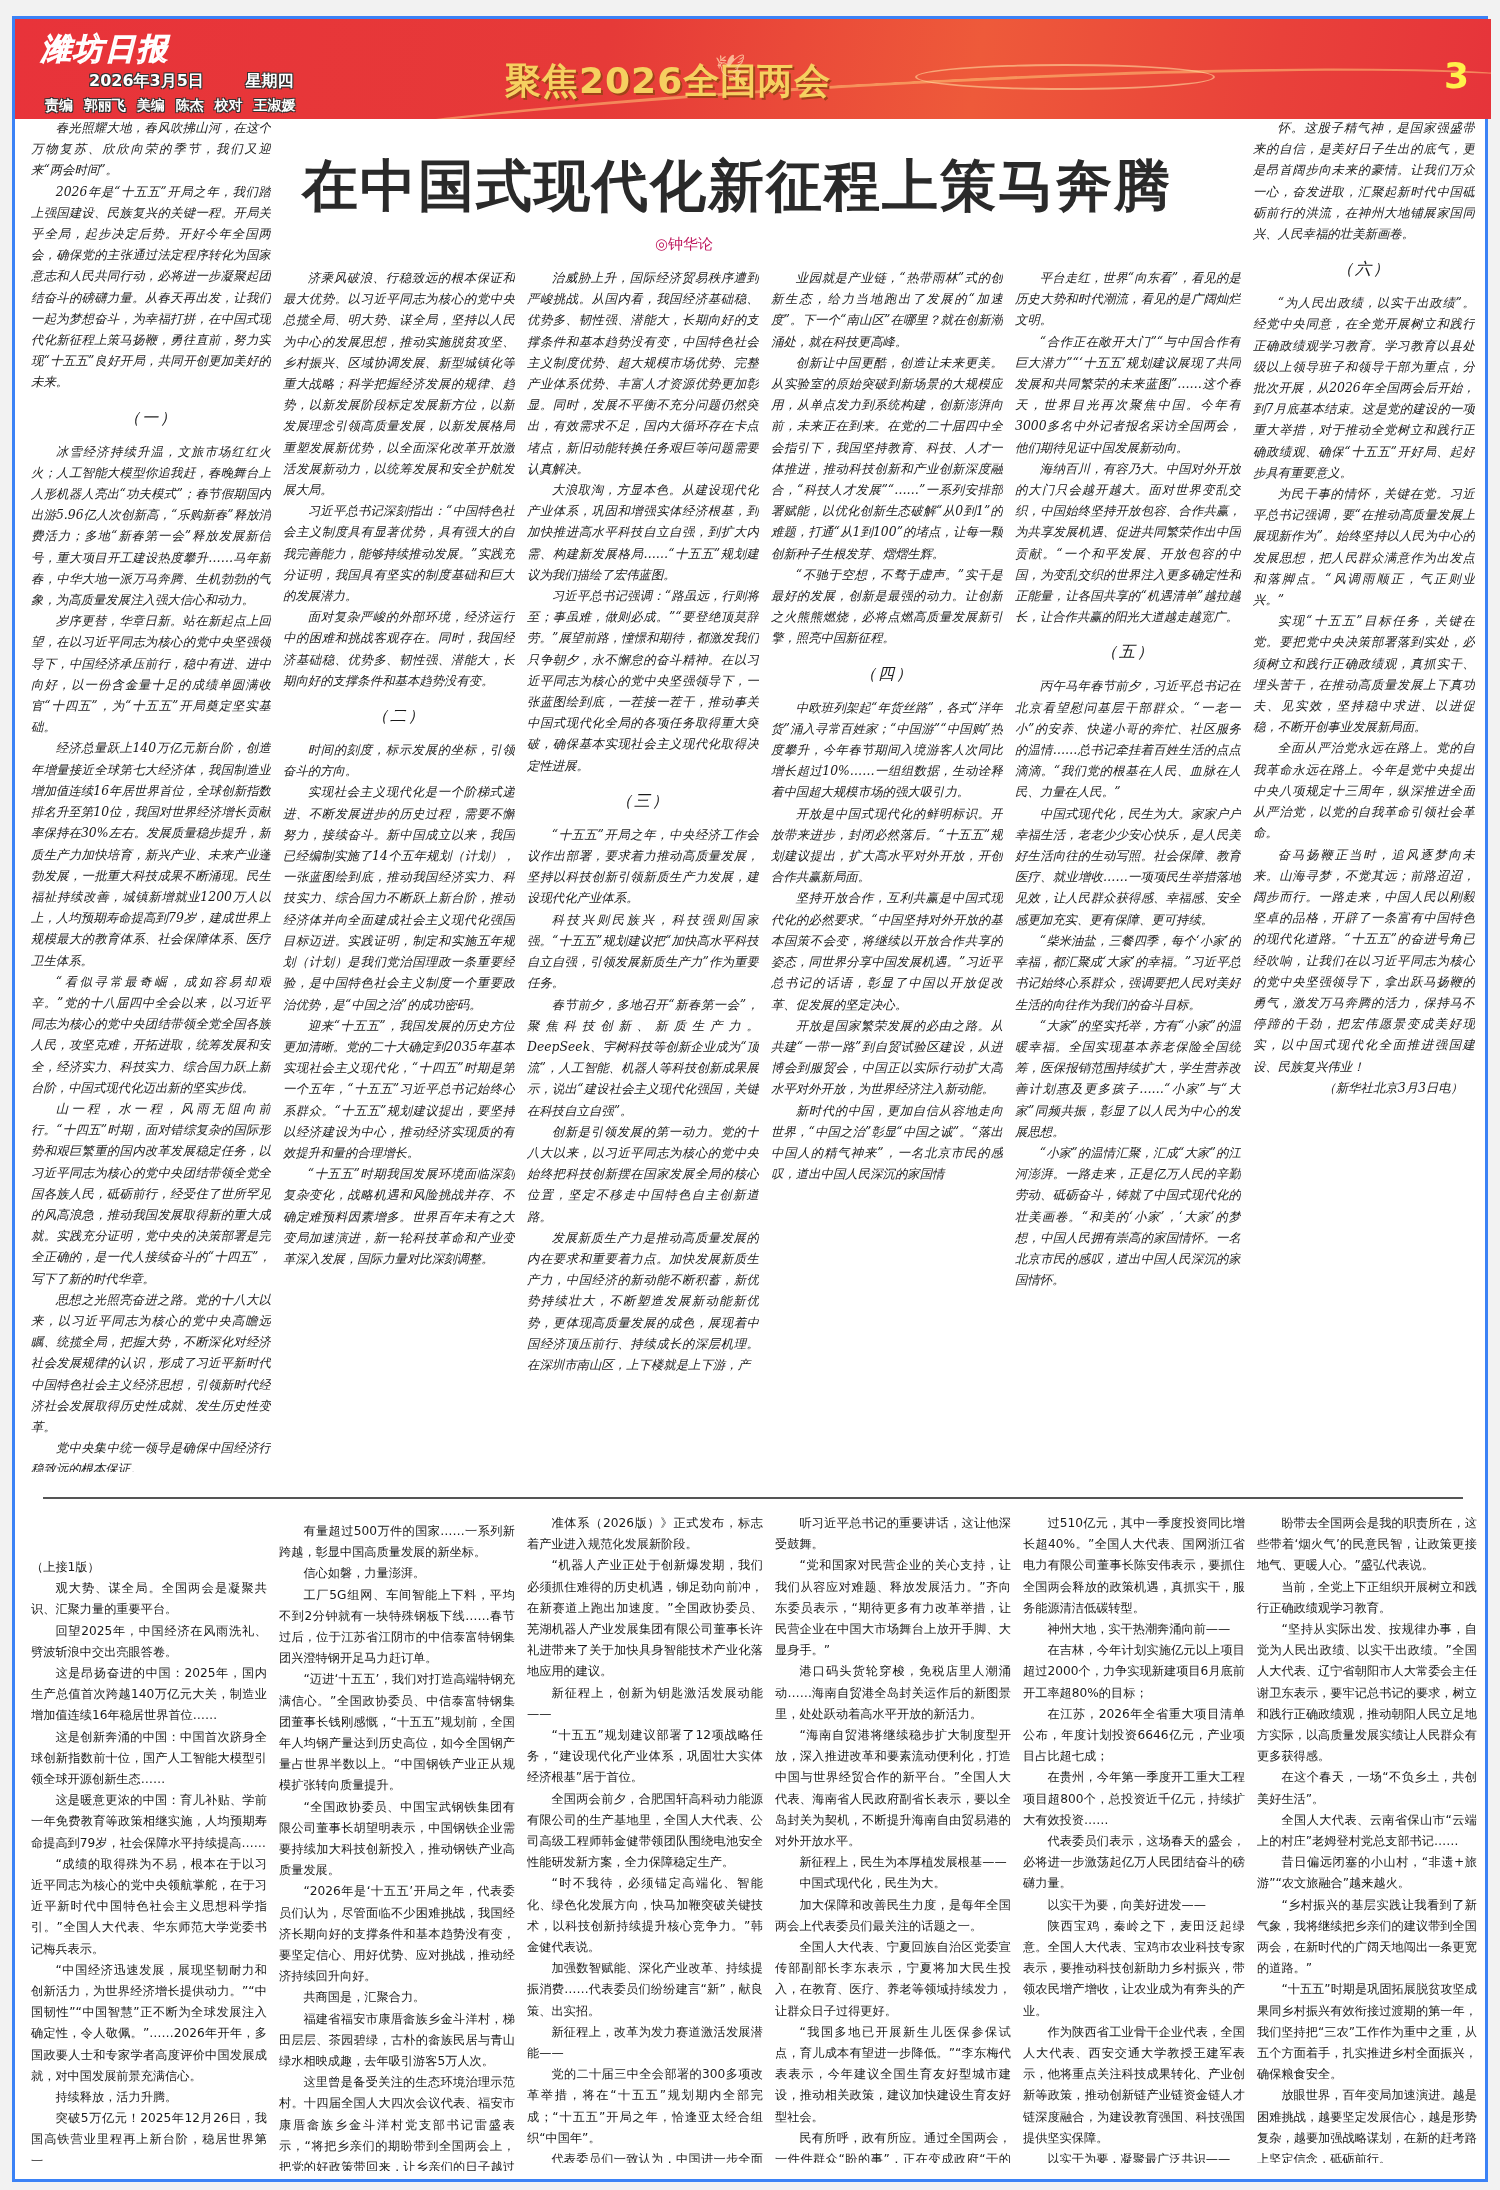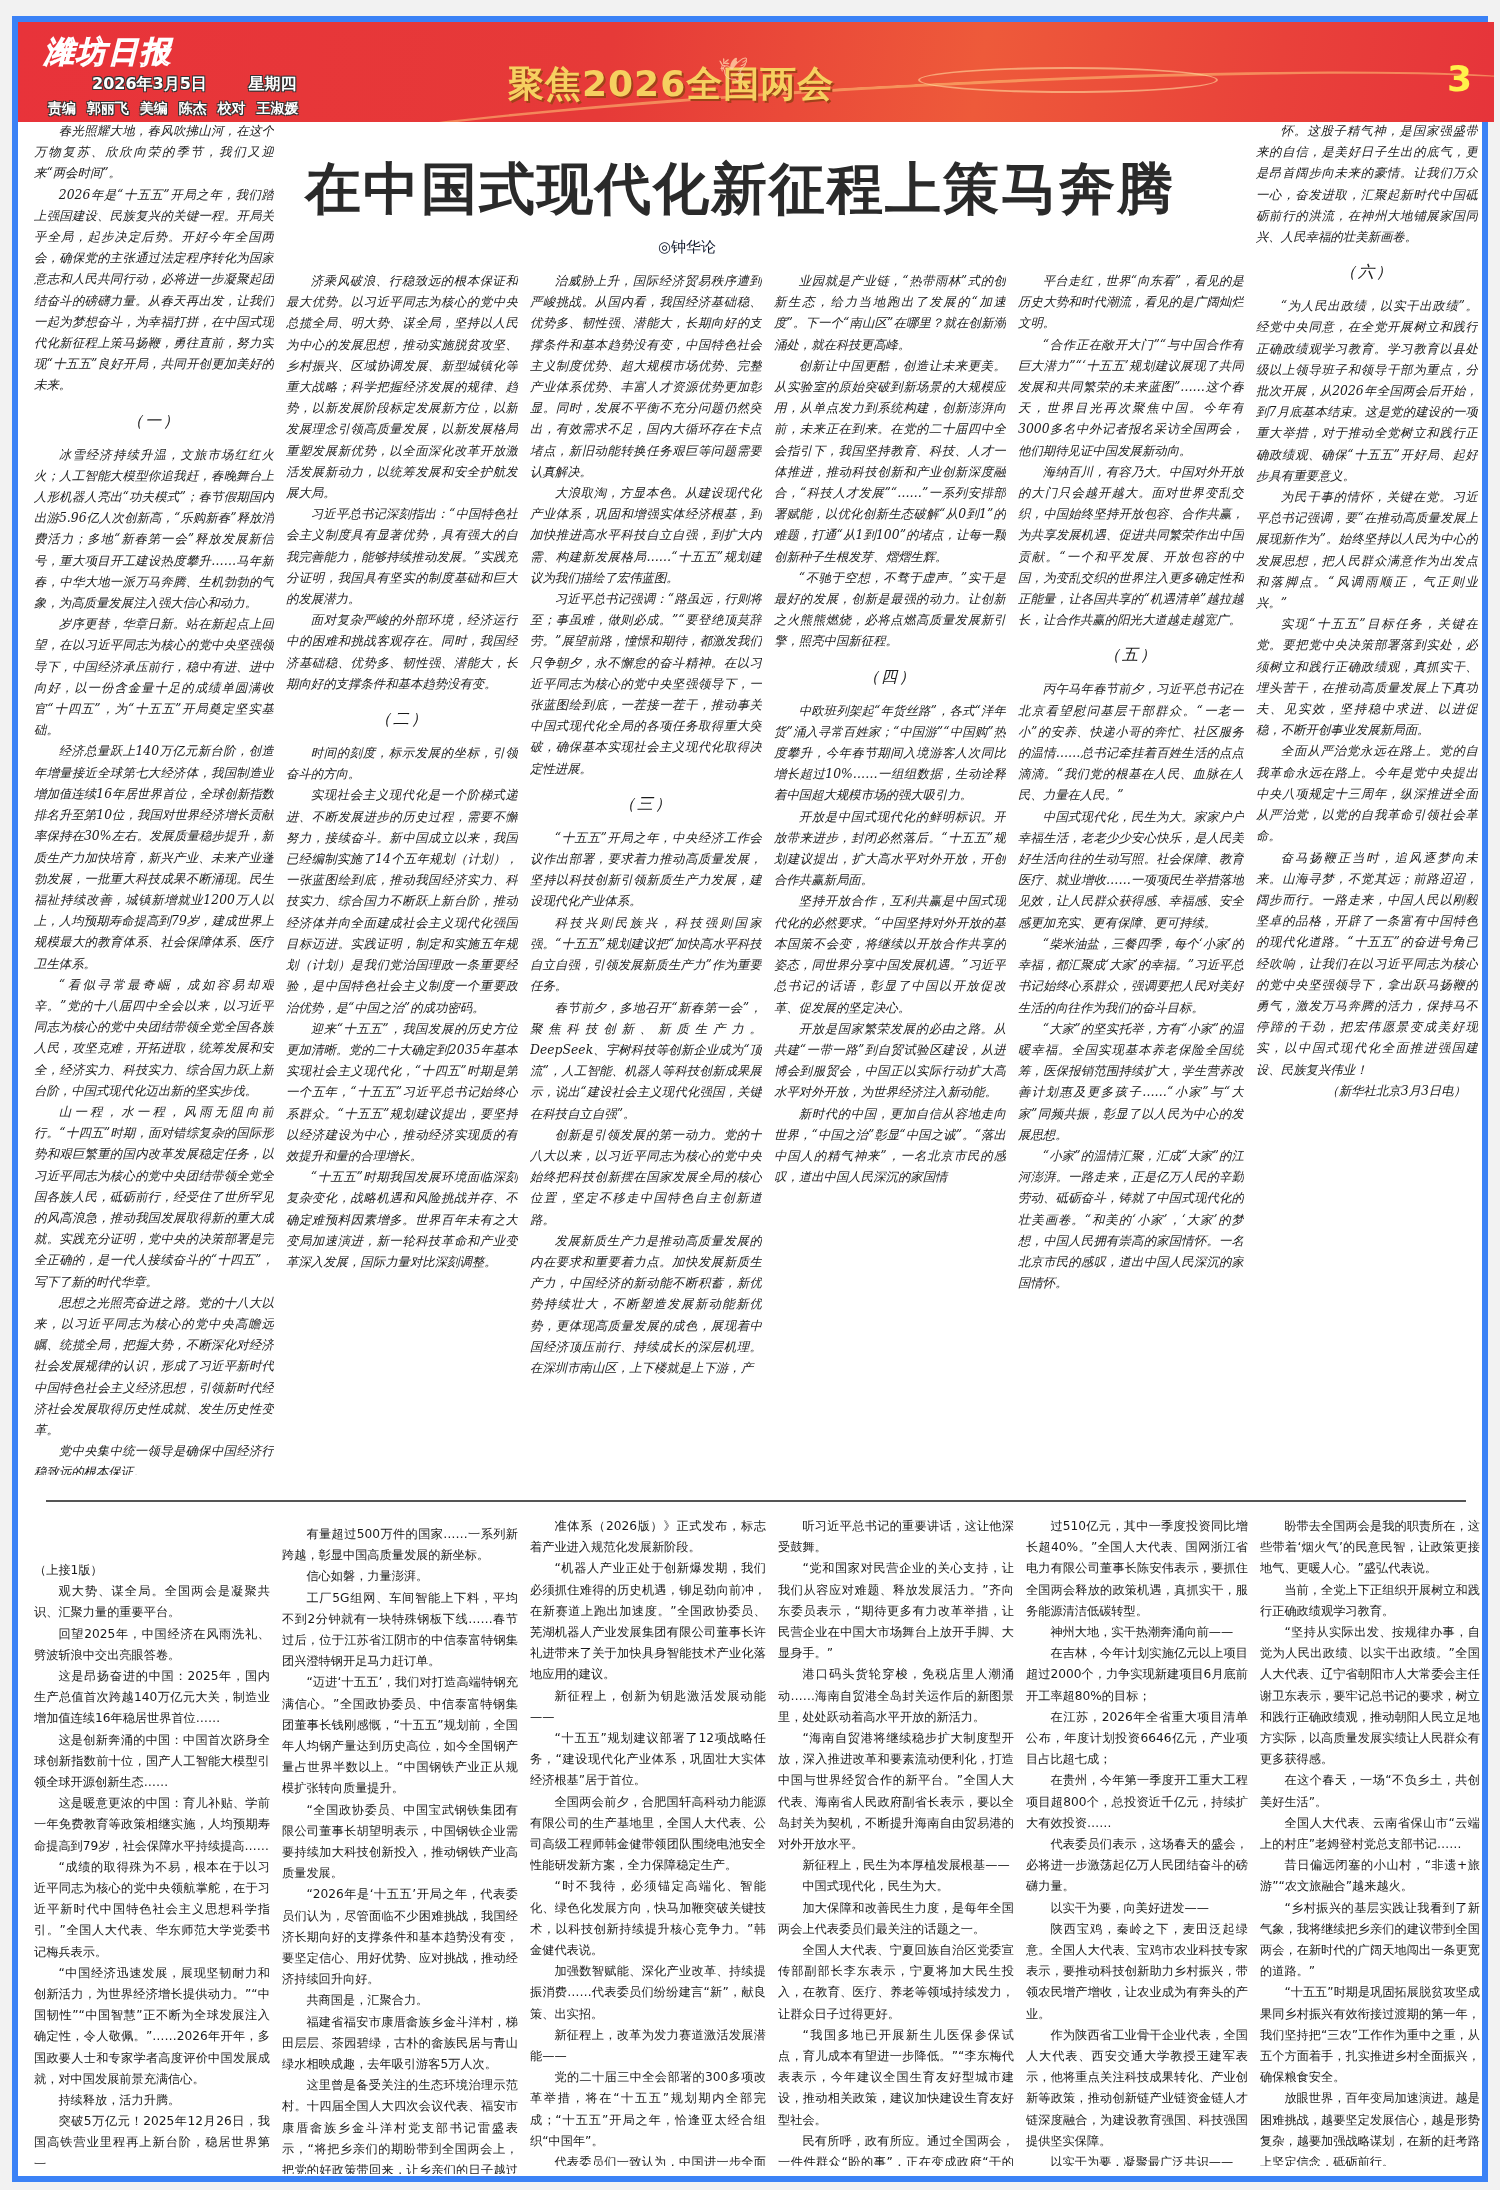--- a/index.html
+++ b/index.html
@@ -1,18 +1,18 @@
 <!DOCTYPE html>
 <html><head>
 <meta charset="utf-8">
 <style>
   * { box-sizing: border-box; margin: 0; padding: 0; }
   html, body { width: 1500px; height: 2190px; background: #f2f2f2; overflow: hidden; }
   body { font-family: "DejaVu Serif", "Liberation Serif", serif; color: #222; }
-  .page { position: absolute; left: 12px; top: 16px; width: 1476px; height: 2166px; background: #fff; border: 6px solid #3b82f6; }
+  .page { position: absolute; left: 12px; top: 16px; width: 1476px; height: 2166px; background: #fff; border: 3px solid #3b82f6; }
 
   
   .banner { position: absolute; left: 0; top: 0; width: 1476px; height: 100px;
     background: linear-gradient(100deg, #e8333a 0%, #e63a38 40%, #ee5a3a 65%, #e9413a 85%, #e6343a 100%); overflow: hidden; }
   .banner .sweep { position: absolute; left: 250px; top: 62px; width: 1300px; height: 80px; border-radius: 50%;
     border-top: 3px solid rgba(255,200,120,0.55); transform: rotate(-3deg); }
   .banner .sweep2 { position: absolute; left: 900px; top: 45px; width: 300px; height: 26px; border-radius: 50%;
     border: 2px solid rgba(255,220,160,0.6); }
   .logo { position: absolute; left: 26px; top: 10px; font-family: "DejaVu Serif", serif; font-size: 30px; font-weight: bold;
     color: #e8333a; -webkit-text-stroke: 1px #fff; letter-spacing: 2px; font-style: italic; }
@@ -23,21 +23,21 @@
     text-shadow: 1px 1px 0 #333, -1px -1px 0 #333, 1px -1px 0 #333, -1px 1px 0 #333; }
   .editors span { margin-right: 6px; }
   .section-title { position: absolute; left: 490px; top: 38px; font-family: "DejaVu Sans", sans-serif; font-size: 36px; font-weight: bold;
     color: #f6d060; text-shadow: 2px 2px 0 #a0421a; letter-spacing: 1px; }
   .dove { position: absolute; left: 700px; top: 34px; font-size: 24px; color: rgba(255,210,170,0.8); }
   .page-num { position: absolute; right: 22px; top: 36px; font-family: "DejaVu Sans", sans-serif; font-size: 36px; font-weight: bold; color: #fff14a; }
 
   
   .headline { position: absolute; left: 282px; top: 130px; width: 880px; text-align: center; font-family: "DejaVu Serif", serif;
     font-size: 56px; font-weight: bold; color: #2a2a2a; letter-spacing: 2px; }
-  .byline { position: absolute; left: 640px; top: 216px; font-family: "DejaVu Sans", sans-serif; font-size: 15px; color: #0f172a; }
+  .byline { position: absolute; left: 640px; top: 216px; font-family: "DejaVu Sans", sans-serif; font-size: 15px; color: #be185d; }
 
   
   .col { position: absolute; font-size: 12.4px; line-height: 21.2px; color: #1a1a1a; text-align: justify; overflow: hidden; }
   .col p { text-indent: 2em; }
   .col p.noindent { text-indent: 0; margin-top: 44px; }
   .sub { text-align: center; font-size: 16px; line-height: 30px; margin: 10px 0 8px; text-indent: 0 !important; letter-spacing: 2px; }
   .upper .col { font-family: "DejaVu Serif", serif; font-style: italic; }
   .lower .col { font-family: "DejaVu Sans", sans-serif; font-size: 12.2px; }
   .credit { text-align: right; text-indent: 0 !important; padding-right: 12px; }
 

